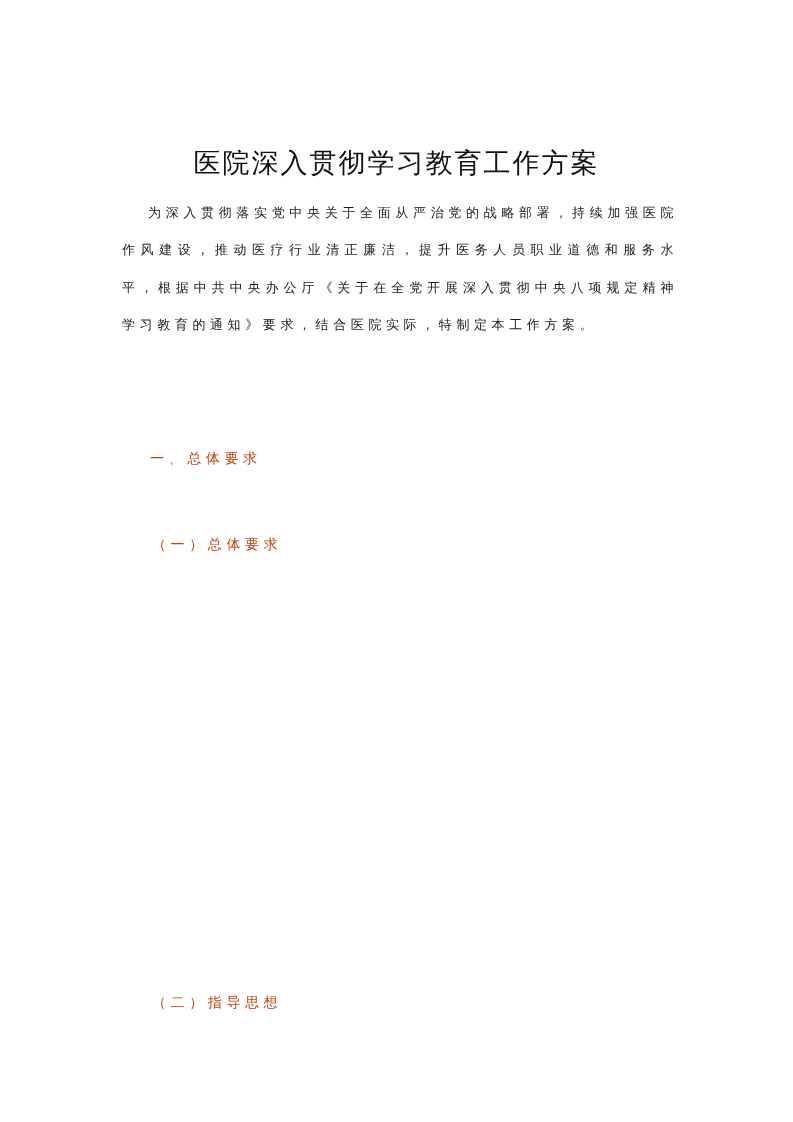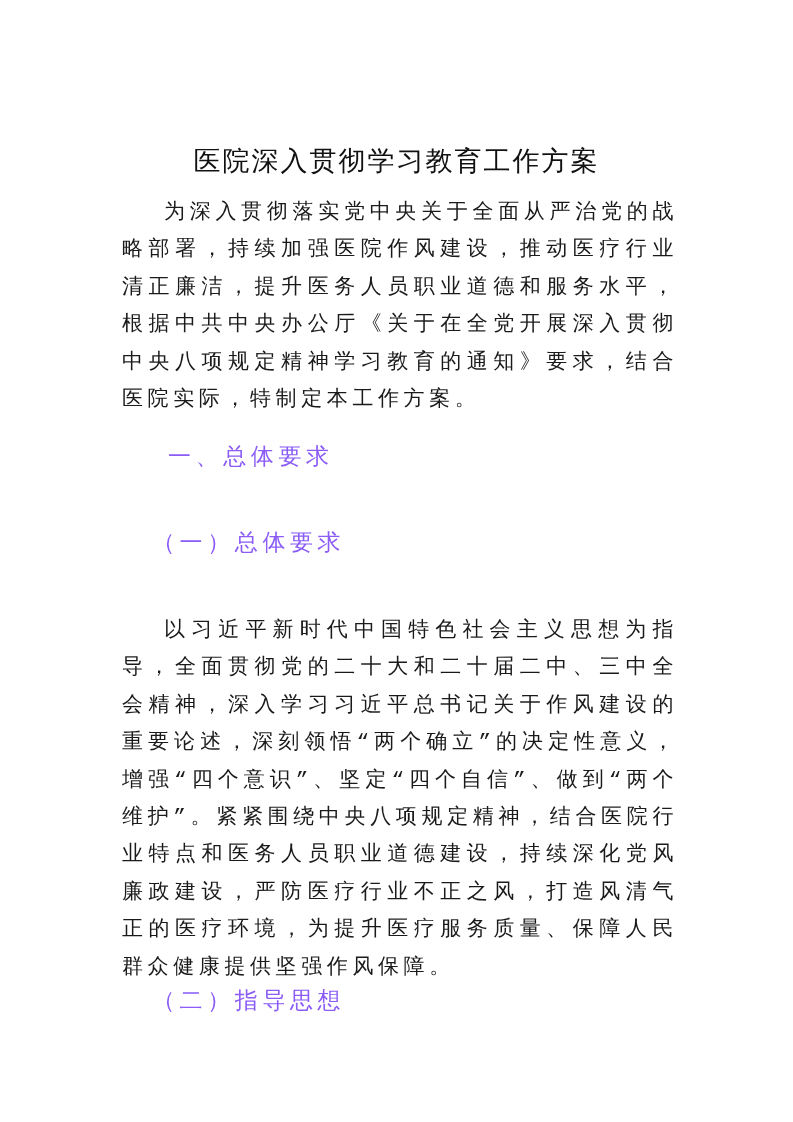--- a/index.html
+++ b/index.html
@@ -13,67 +13,65 @@
       position: relative;
       overflow: hidden;
       font-family: "DejaVu Serif", "Liberation Serif", serif;
       color: #1a1a1a;
     }
     .page {
       position: absolute;
       left: 0; top: 0;
       width: 793px; height: 1122px;
       background: #ffffff;
-      font-family: Liberation Mono, monospace;
     }
     .title {
       position: absolute;
       left: 0;
       width: 793px;
       top: 127px;
       text-align: center;
       font-size: 27px;
       letter-spacing: 2px;
       line-height: 36px;
       font-weight: normal;
       color: #111;
     }
     .para {
       position: absolute;
       left: 122px;
       width: 556px;
-      font-size: 21px;
+      font-size: 13px;
       line-height: 37.4px;
       letter-spacing: 4.6px;
       text-align: justify;
       text-indent: 2em;
       margin: 0;
       color: #1a1a1a;
     }
     .heading {
       position: absolute;
       left: 122px;
-      font-size: 23px;
+      font-size: 14px;
       line-height: 37px;
       letter-spacing: 4.6px;
       margin: 0;
-      color: #8b5cf6;
+      color: #c2410c;
       white-space: nowrap;
     }
     .h1 { text-indent: 2em; }
     .h2 { left: 152px; }
   </style>
 </head>
 <body>
 
 <div class="page">
   <h1 class="title">医院深入贯彻学习教育工作方案</h1>
 
   <p class="para" style="top:194px;">为深入贯彻落实党中央关于全面从严治党的战略部署，持续加强医院作风建设，推动医疗行业清正廉洁，提升医务人员职业道德和服务水平，根据中共中央办公厅《关于在全党开展深入贯彻中央八项规定精神学习教育的通知》要求，结合医院实际，特制定本工作方案。</p>
 
   <p class="heading h1" style="top:440px;">一、总体要求</p>
 
   <p class="heading h2" style="top:526px;">（一）总体要求</p>
 
-  <p class="para" style="top:612px;">以习近平新时代中国特色社会主义思想为指导，全面贯彻党的二十大和二十届二中、三中全会精神，深入学习习近平总书记关于作风建设的重要论述，深刻领悟“两个确立”的决定性意义，增强“四个意识”、坚定“四个自信”、做到“两个维护”。紧紧围绕中央八项规定精神，结合医院行业特点和医务人员职业道德建设，持续深化党风廉政建设，严防医疗行业不正之风，打造风清气正的医疗环境，为提升医疗服务质量、保障人民群众健康提供坚强作风保障。</p>
 
   <p class="heading h2" style="top:984px;">（二）指导思想</p>
 </div>
 
 </body></html>

